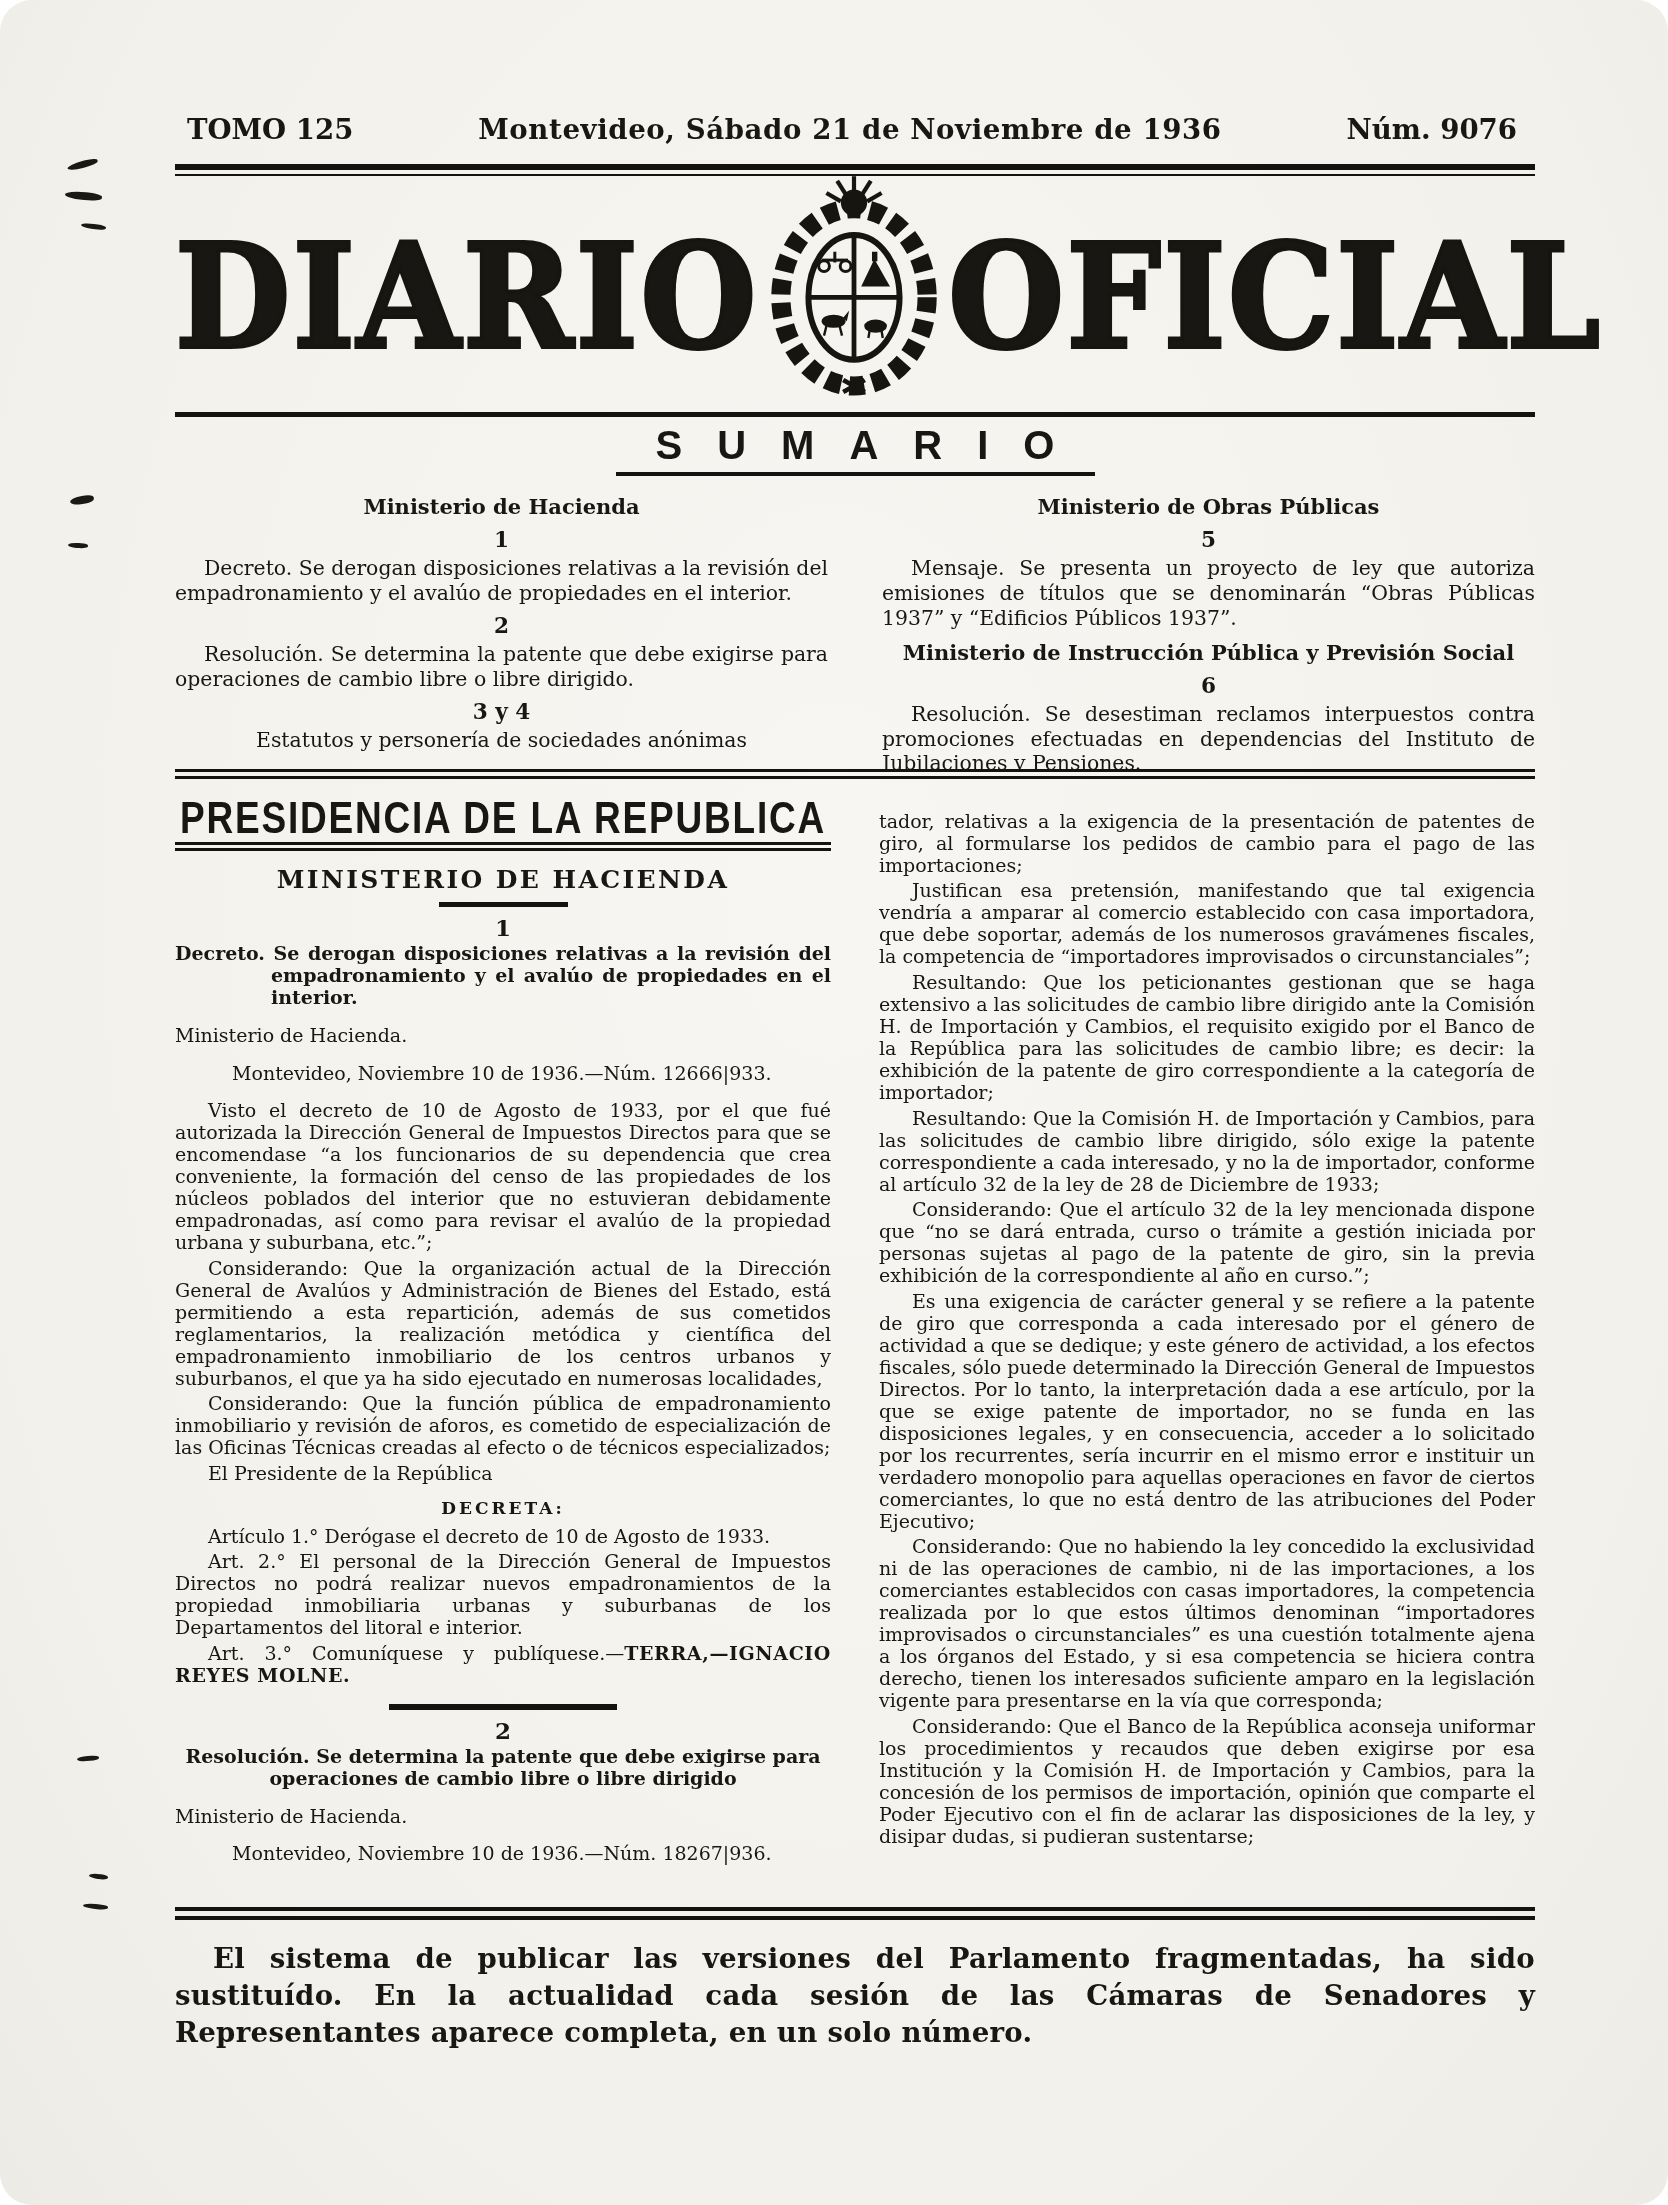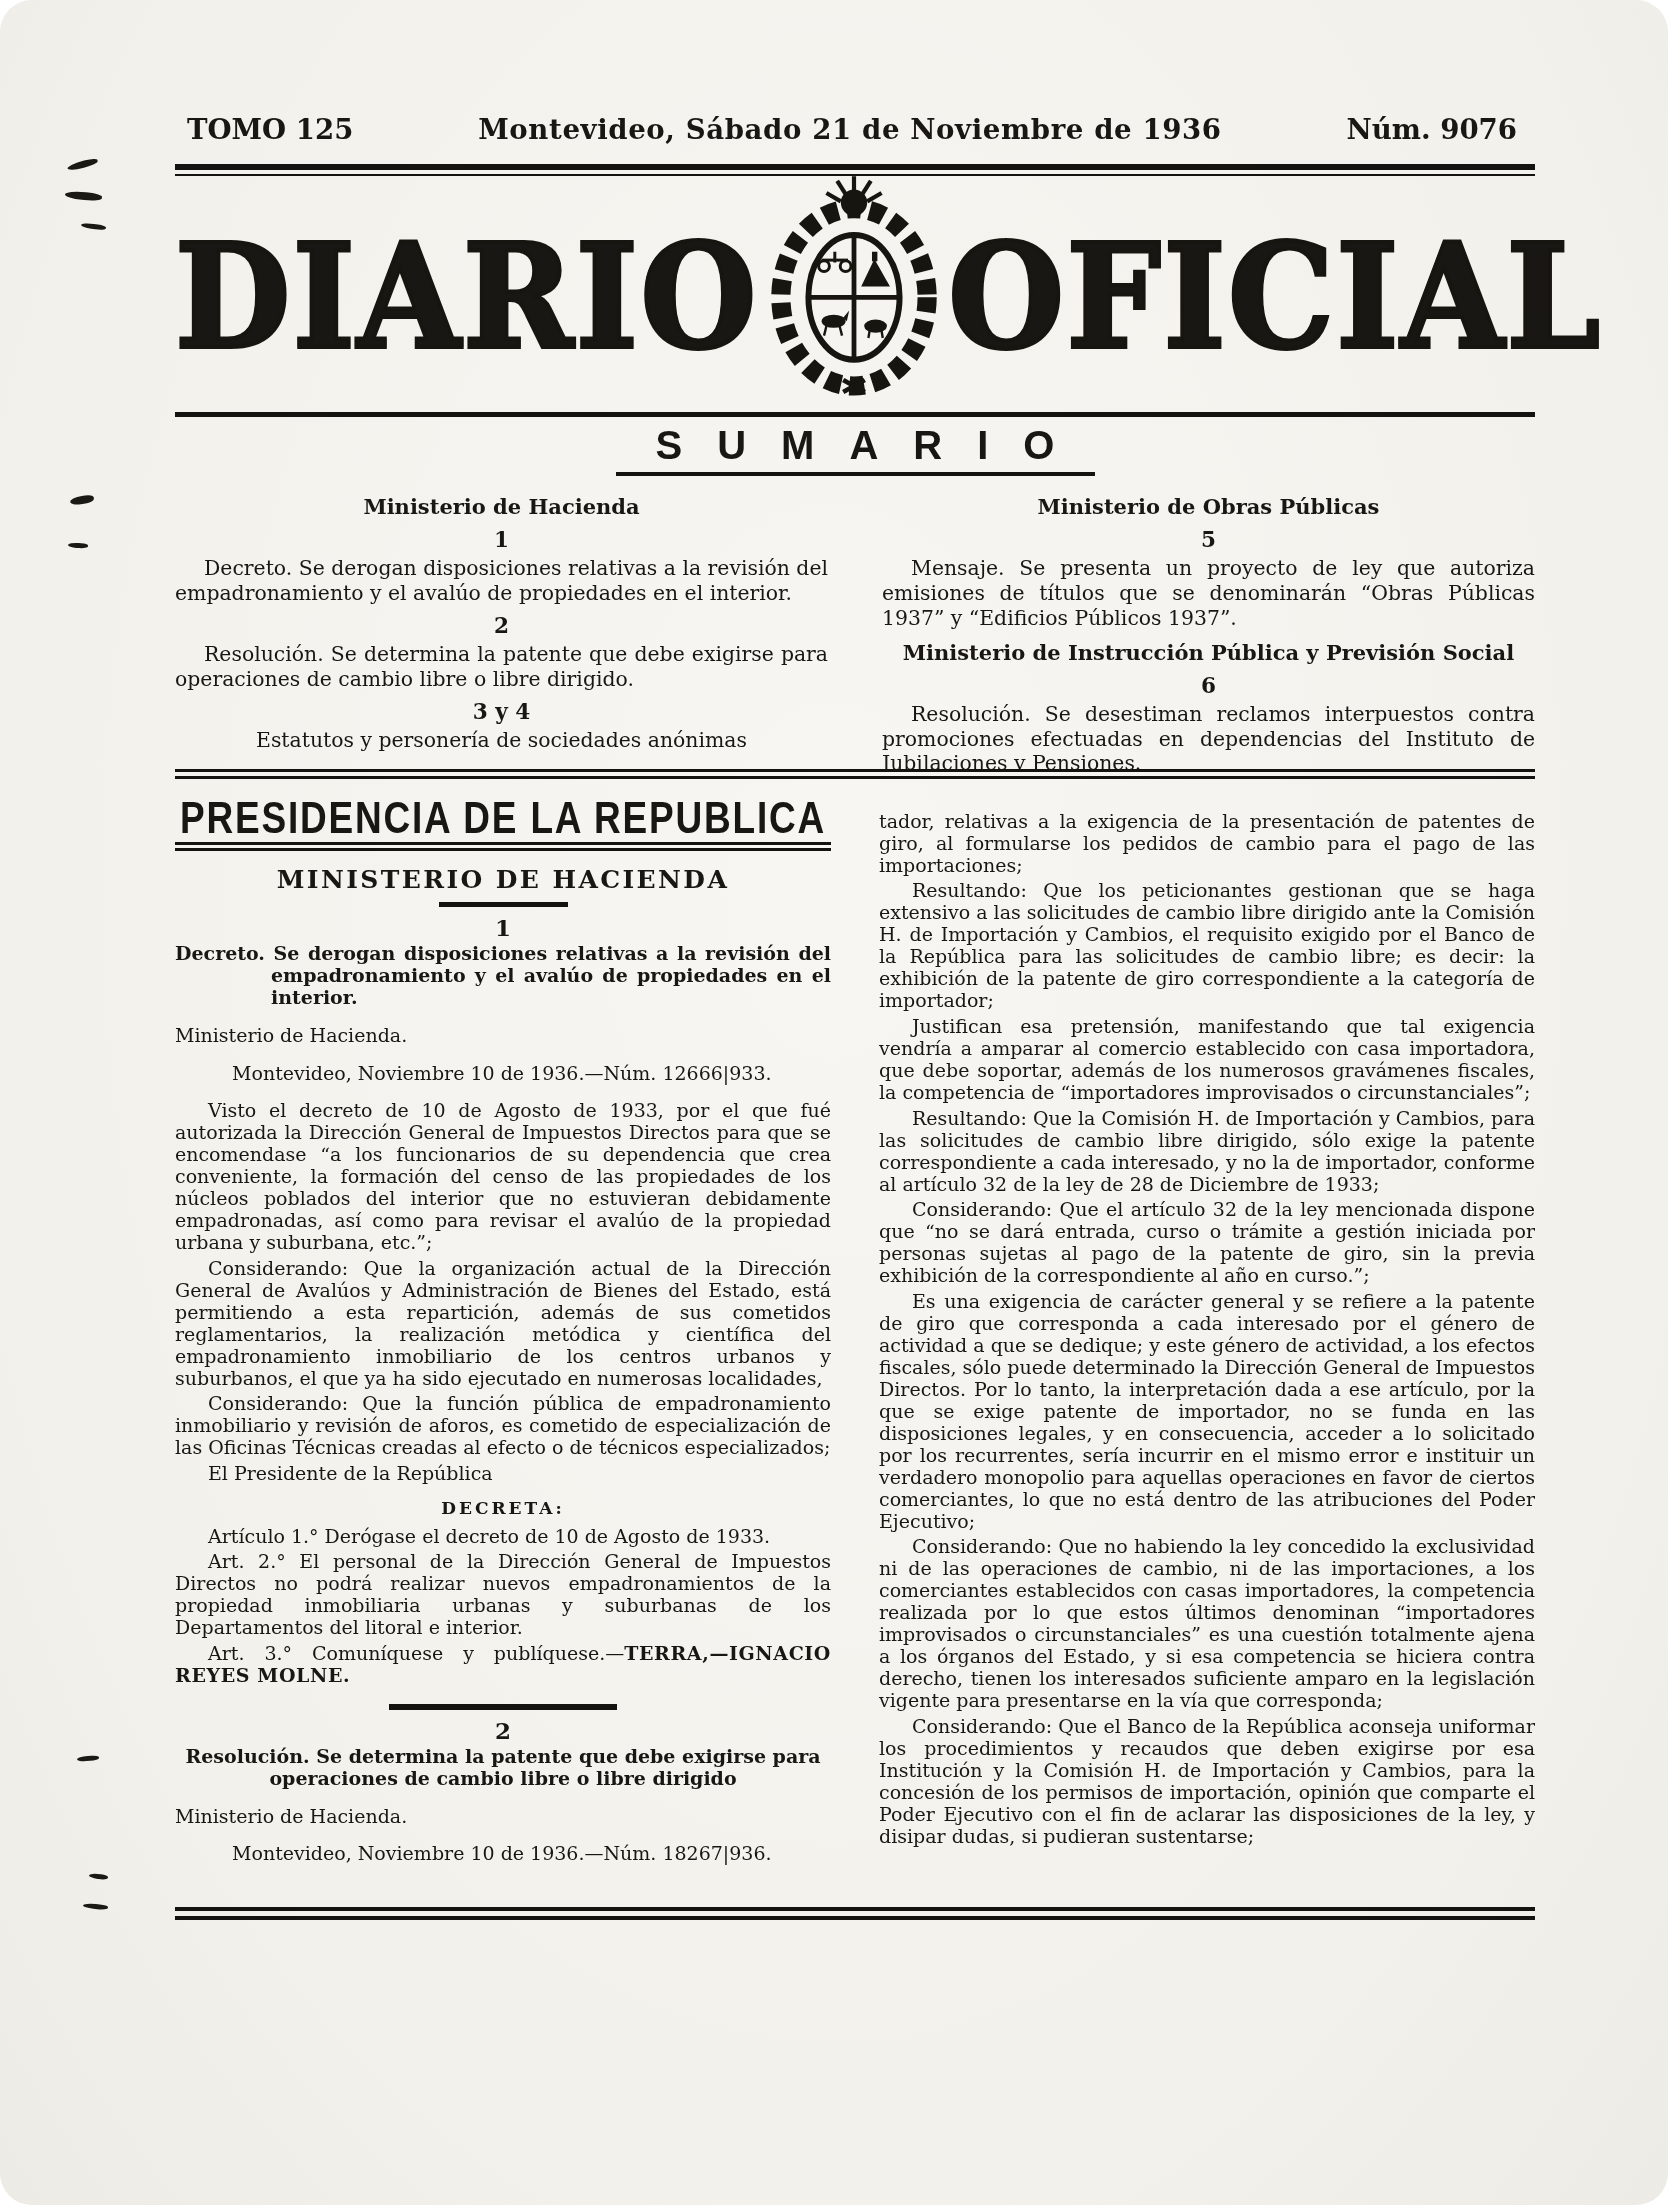--- a/index.html
+++ b/index.html
@@ -352,30 +352,31 @@
         <div class="sig-rule"></div>
         <p class="item-num">2</p>
         <p class="lead-center">Resolución. Se determina la patente que debe exigirse para operaciones de cambio libre o libre dirigido</p>
         <p class="byline">Ministerio de Hacienda.</p>
         <p class="dateline">Montevideo, Noviembre 10 de 1936.—Núm. 18267|936.</p>
 
       </div>
 
       <div class="main-col">
         <p class="para-cont" style="margin-top:18px;">tador, relativas a la exigencia de la presentación de patentes de giro, al formularse los pedidos de cambio para el pago de las importaciones;</p>
+        <p class="para">Justifican esa pretensión, manifestando que tal exigencia vendría a amparar al comercio establecido con casa importadora, que debe soportar, además de los numerosos gravámenes fiscales, la competencia de “importadores improvisados o circunstanciales”;</p>
         <p class="para">Resultando: Que los peticionantes gestionan que se haga extensivo a las solicitudes de cambio libre dirigido ante la Comisión H. de Importación y Cambios, el requisito exigido por el Banco de la República para las solicitudes de cambio libre; es decir: la exhibición de la patente de giro correspondiente a la categoría de importador;</p>
-        <p class="para">Justifican esa pretensión, manifestando que tal exigencia vendría a amparar al comercio establecido con casa importadora, que debe soportar, además de los numerosos gravámenes fiscales, la competencia de “importadores improvisados o circunstanciales”;</p>
         <p class="para">Resultando: Que la Comisión H. de Importación y Cambios, para las solicitudes de cambio libre dirigido, sólo exige la patente correspondiente a cada interesado, y no la de importador, conforme al artículo 32 de la ley de 28 de Diciembre de 1933;</p>
         <p class="para">Considerando: Que el artículo 32 de la ley mencionada dispone que “no se dará entrada, curso o trámite a gestión iniciada por personas sujetas al pago de la patente de giro, sin la previa exhibición de la correspondiente al año en curso.”;</p>
         <p class="para">Es una exigencia de carácter general y se refiere a la patente de giro que corresponda a cada interesado por el género de actividad a que se dedique; y este género de actividad, a los efectos fiscales, sólo puede determinado la Dirección General de Impuestos Directos. Por lo tanto, la interpretación dada a ese artículo, por la que se exige patente de importador, no se funda en las disposiciones legales, y en consecuencia, acceder a lo solicitado por los recurrentes, sería incurrir en el mismo error e instituir un verdadero monopolio para aquellas operaciones en favor de ciertos comerciantes, lo que no está dentro de las atribuciones del Poder Ejecutivo;</p>
         <p class="para">Considerando: Que no habiendo la ley concedido la exclusividad ni de las operaciones de cambio, ni de las importaciones, a los comerciantes establecidos con casas importadores, la competencia realizada por lo que estos últimos denominan “importadores improvisados o circunstanciales” es una cuestión totalmente ajena a los órganos del Estado, y si esa competencia se hiciera contra derecho, tienen los interesados suficiente amparo en la legislación vigente para presentarse en la vía que corresponda;</p>
         <p class="para">Considerando: Que el Banco de la República aconseja uniformar los procedimientos y recaudos que deben exigirse por esa Institución y la Comisión H. de Importación y Cambios, para la concesión de los permisos de importación, opinión que comparte el Poder Ejecutivo con el fin de aclarar las disposiciones de la ley, y disipar dudas, si pudieran sustentarse;</p>
 
       </div>
 
     </div>
 
     <div class="rule-double-c footer-rule"></div>
 
+    <p class="footer-text">El sistema de publicar las versiones del Parlamento fragmentadas, ha sido sustituído. En la actualidad cada sesión de las Cámaras de Senadores y Representantes aparece completa, en un solo número.</p>
 
   </div>
 </div>
 
 
 </body></html>

